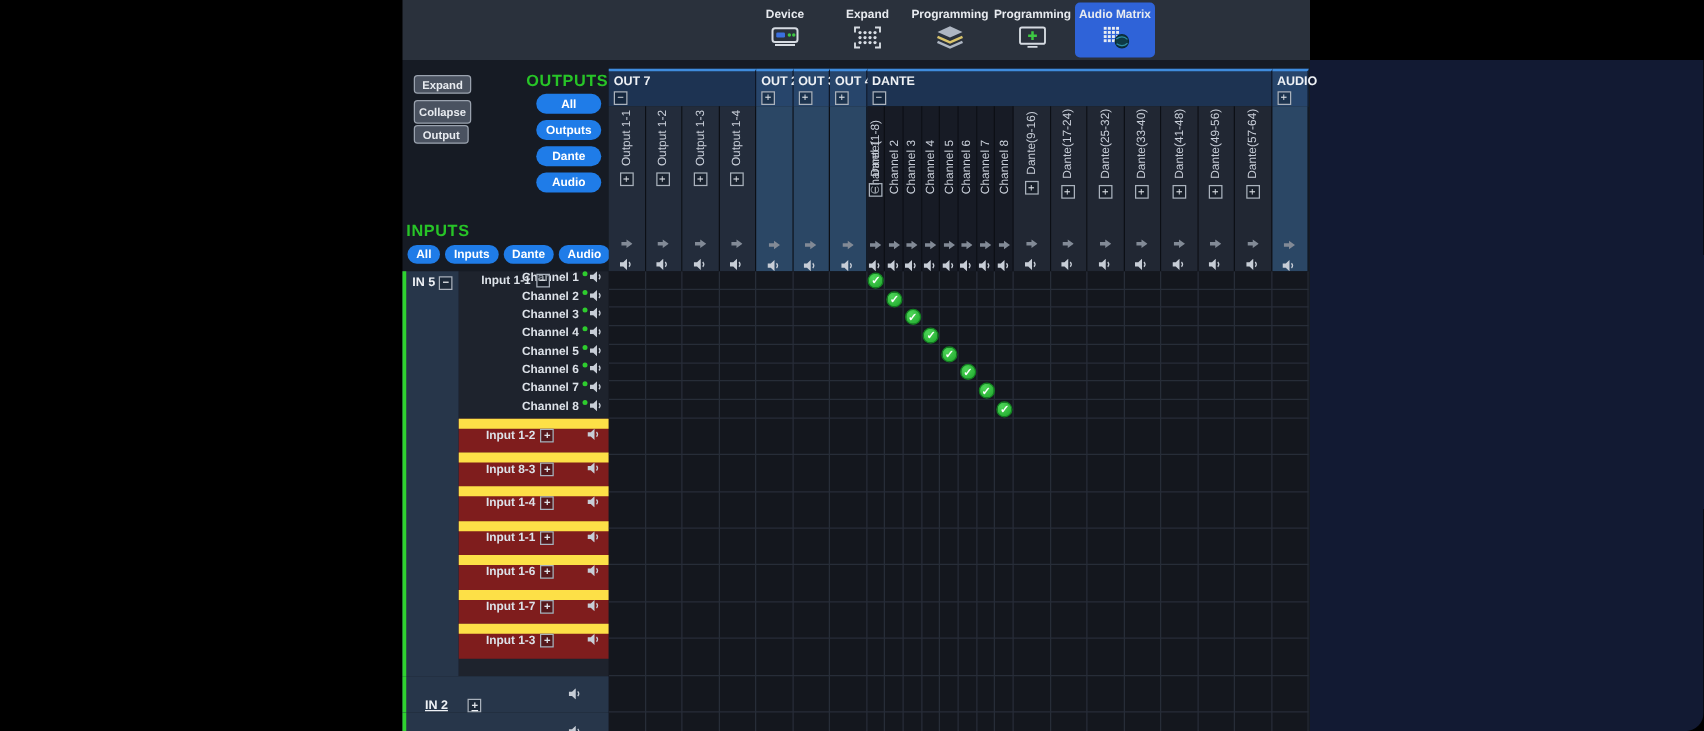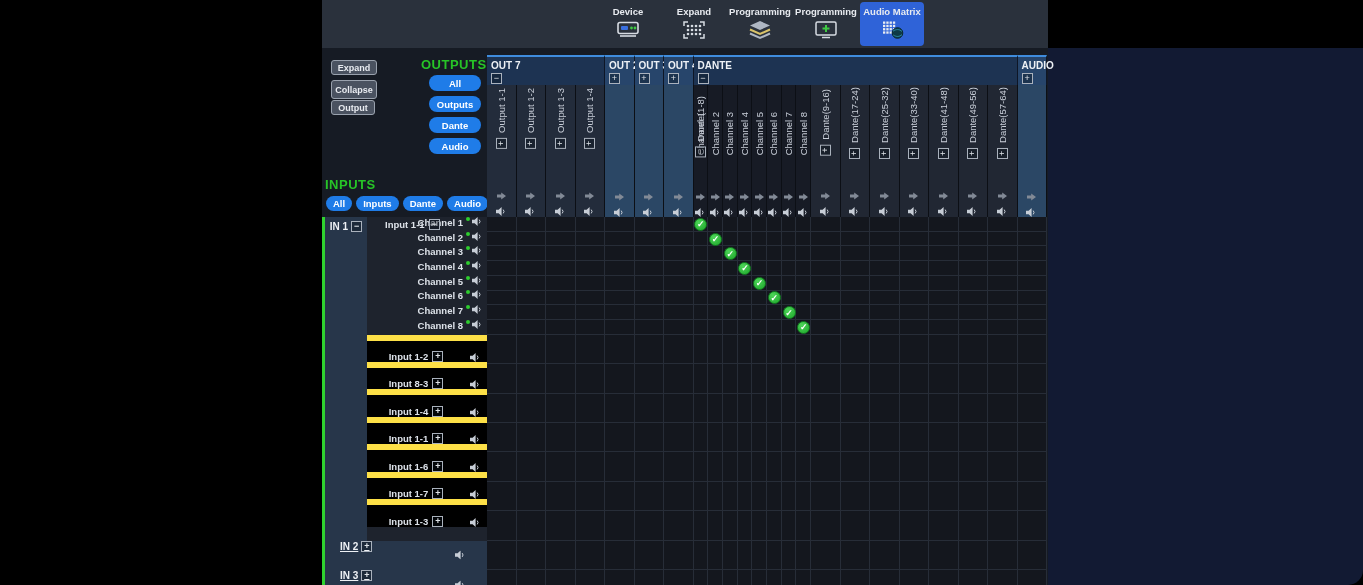--- a/index.html
+++ b/index.html
@@ -47,27 +47,27 @@
     background:radial-gradient(circle at 35% 30%, #4ed659, #1da52a);border:1px solid #128020;
     display:flex;align-items:center;justify-content:center;color:#fff;font-size:9px;font-weight:bold;cursor:pointer;box-sizing:border-box;}
   
   .ingroup-cell{position:absolute;background:#27364a;border-left:3px solid #2fd32f;box-sizing:border-box;cursor:pointer;}
   .ingroup-cell .glabel{display:flex;align-items:center;gap:3px;margin-top:4px;justify-content:center;
     font-size:10px;font-weight:bold;color:#eef1f5;}
   .subpanel{position:absolute;left:367px;top:217px;width:120px;background:#1e232d;box-sizing:border-box;}
   .chrow{position:relative;display:flex;justify-content:flex-end;padding-right:4px;box-sizing:border-box;}
   .chrow .clabel{font-size:9.5px;font-weight:bold;color:#dde2e9;}
   .dot{width:4px;height:4px;border-radius:50%;background:#2ecc2e;margin:0 2px 0 3px;}
-  .inrow{position:relative;display:flex;align-items:flex-end;justify-content:center;box-sizing:border-box;
-    background:#000000;border-top:6px solid #fde047;}
+  .inrow{position:relative;display:flex;align-items:flex-start;justify-content:center;box-sizing:border-box;
+    background:#7f1d1d;border-top:8px solid #fde047;}
   .inrow .ilabel{display:flex;align-items:center;gap:4px;font-size:9.5px;font-weight:bold;color:#dde2e9;padding-right:22px;}
   .inrow .spk{position:absolute;right:6px;}
   .in11{position:absolute;left:18px;top:0;height:100%;display:flex;align-items:center;gap:4px;
     font-size:9.5px;font-weight:bold;color:#dde2e9;}
-  .bigrow-label{position:absolute;left:15px;display:flex;align-items:flex-start;gap:3px;
+  .bigrow-label{position:absolute;left:15px;display:flex;align-items:flex-end;gap:16px;
     font-size:10px;font-weight:bold;color:#eef1f5;text-decoration:underline;}
   .spk{display:inline-flex;cursor:pointer;}
 </style>
 </head>
 <body>
 
 <div class="canvas">
 
   <div class="toolbar">
     <div class="tabs" id="tabs">
@@ -561,21 +561,21 @@
           <span class="spk">
             <svg width="11" height="9" viewBox="0 0 11 9">
               <path d="M0 2.8h2.6L5.6 0v9L2.6 6.2H0z" fill="#c7cdd6"></path>
               <path d="M7.2 2.6q1.7 1.9 0 3.8" stroke="#c7cdd6" stroke-width="1" fill="none"></path>
             </svg>
           </span>
         </div>
       </div>
       <div class="ingroup-cell" style="left: 322px; top: 217px; width: 45px; height: 323.75px;">
         <div class="glabel">
-          <span>IN 1</span>
+          <span>IN 5</span>
           <span class="box">−</span>
         </div>
       </div>
       <div class="subpanel" style="height: 323.75px;">
         <div class="chrow" style="height: 14.7px;">
           <div class="in11">
             <span>Input 1-1</span>
             <span class="box">−</span>
           </div>
           <span class="clabel">Channel 1</span>

